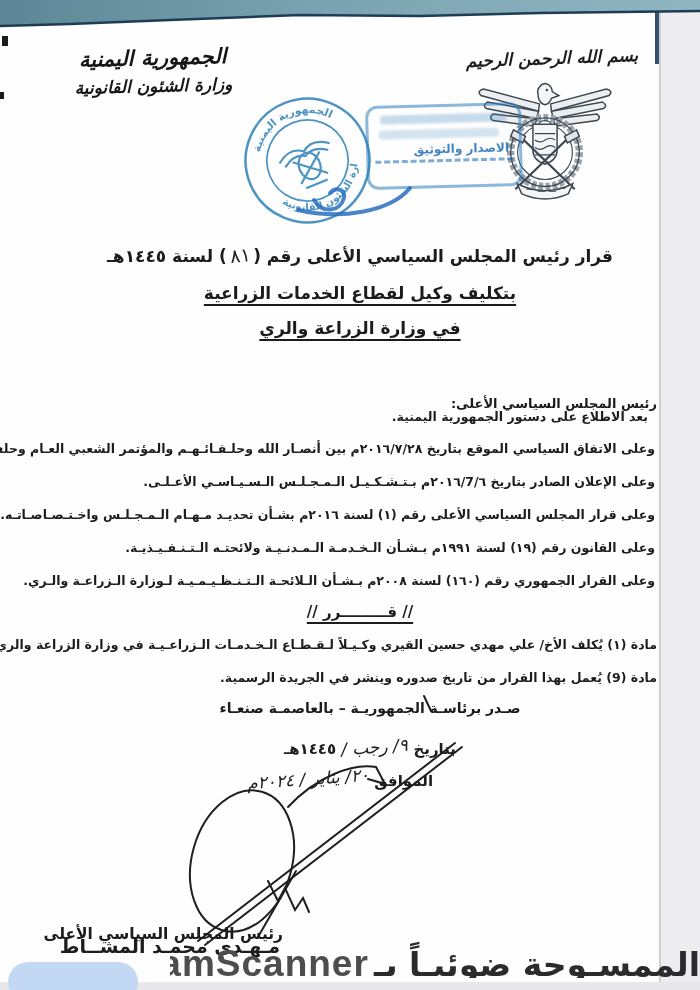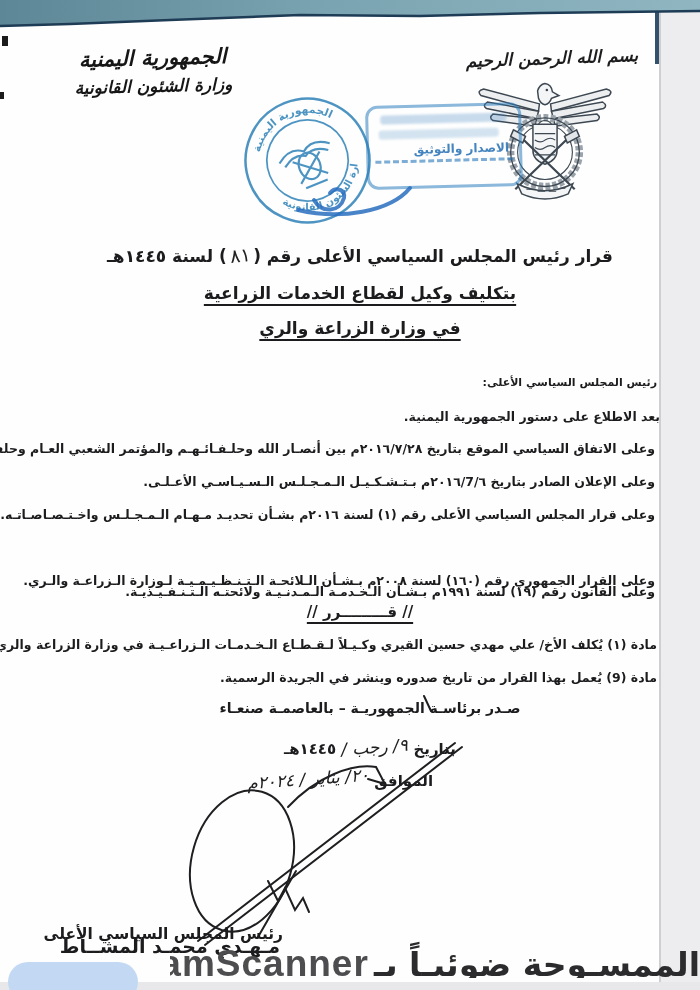--- a/index.html
+++ b/index.html
@@ -147,27 +147,27 @@
       <path d="M44,30 c8,14 26,12 30,-2 c2,-8 -8,-12 -14,-5"></path>
     </g>
   </svg>
 
   <div class="doc-line t-center" style="left:20px;top:244px;width:680px;font-size:17px;">
     <span>قرار رئيس المجلس السياسي الأعلى رقم (</span><span class="hand-num">٨١</span><span>) لسنة ١٤٤٥هـ</span>
   </div>
   <div class="doc-line t-center uline" style="left:20px;top:318px;width:680px;font-size:17px;">في وزارة الزراعة والري</div>
   <div class="doc-line t-center uline" style="left:20px;top:283px;width:680px;font-size:17px;">بتكليف وكيل لقطاع الخدمات الزراعية</div>
 
-  <div class="doc-line" style="right:43px;top:376px;font-size:11px;">رئيس المجلس السياسي الأعلى:</div>
-
-  <div class="doc-line" style="right:40px;top:409px;font-size:12.5px;text-align:right;">بعد الاطلاع على دستور الجمهورية اليمنية.</div>
+  <div class="doc-line" style="right:43px;top:396px;font-size:13px;">رئيس المجلس السياسي الأعلى:</div>
+
+  <div class="doc-line" style="right:52px;top:409px;font-size:12.5px;text-align:right;">بعد الاطلاع على دستور الجمهورية اليمنية.</div>
   <div class="doc-line" style="right:45px;top:441px;font-size:12.5px;">وعلى الاتفاق السياسي الموقع بتاريخ ٢٠١٦/٧/٢٨م بين أنصـار الله وحلـفـائـهـم والمؤتمر الشعبي العـام وحلفائه.</div>
   <div class="doc-line" style="right:45px;top:474px;font-size:12.5px;">وعلى الإعلان الصادر بتاريخ ٢٠١٦/7/٦م بـتـشـكـيـل الـمـجـلـس الـسـيـاسـي الأعـلـى.</div>
   <div class="doc-line" style="right:45px;top:507px;font-size:12.5px;margin-left:40px;">وعلى قرار المجلس السياسي الأعلى رقم (١) لسنة ٢٠١٦م بشـأن تحديـد مـهـام الـمـجـلـس واخـتـصـاصـاتـه.</div>
-  <div class="doc-line" style="right:45px;top:540px;font-size:12.5px;margin-top:44px;">وعلى القانون رقم (١٩) لسنة ١٩٩١م بـشـأن الـخـدمـة الـمـدنـيـة ولائحتـه الـتـنـفـيـذيـة.</div>
+  <div class="doc-line" style="right:45px;top:540px;font-size:12.5px;">وعلى القانون رقم (١٩) لسنة ١٩٩١م بـشـأن الـخـدمـة الـمـدنـيـة ولائحتـه الـتـنـفـيـذيـة.</div>
   <div class="doc-line" style="right:45px;top:573px;font-size:12.5px;">وعلى القرار الجمهوري رقم (١٦٠) لسنة ٢٠٠٨م بـشـأن الـلائحـة الـتـنـظـيـمـيـة لـوزارة الـزراعـة والـري.</div>
 
   <div class="doc-line t-center uline" style="left:0px;top:603px;width:720px;font-size:15px;">// قـــــــــرر //</div>
 
   <div class="doc-line" style="right:43px;top:637px;font-size:12.5px;">مادة (١) يُكلف الأخ/ علي مهدي حسين القيري وكـيـلاً لـقـطـاع الـخـدمـات الـزراعـيـة في وزارة الزراعة والري.</div>
   <div class="doc-line" style="right:43px;top:670px;font-size:12.5px;">مادة (9) يُعمل بهذا القرار من تاريخ صدوره وينشر في الجريدة الرسمية.</div>
 
   <div class="doc-line t-center" style="left:20px;top:700px;width:700px;font-size:14px;">صـدر برئاسـة الجمهوريـة – بالعاصمـة صنعـاء</div>
   <div class="doc-line t-center" style="left:40px;top:738px;width:660px;font-size:15px;">
     <span>بتاريخ</span>

